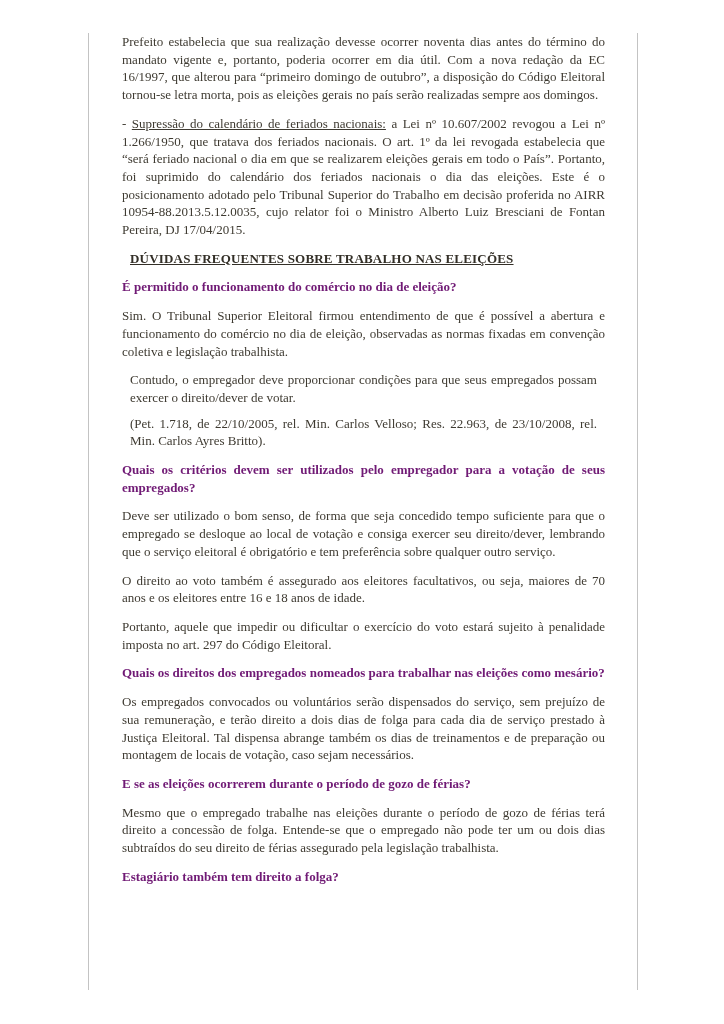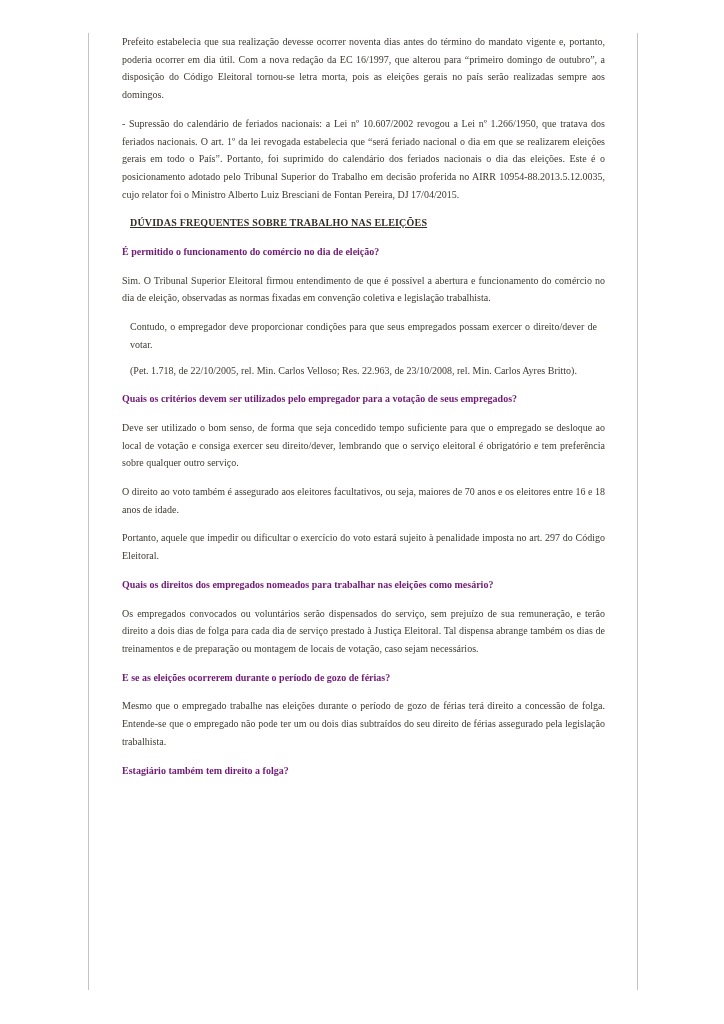--- a/index.html
+++ b/index.html
@@ -22,41 +22,42 @@
     height: 957px;
     background: #c3c3c3;
   }
   .edge-left  { left: 88px; }
   .edge-right { left: 637px; }
   .content {
     position: absolute;
     left: 122px;
     top: 33px;
     width: 483px;
-    font-size: 10px;
+    font-size: 13px;
     line-height: 17.7px;
     color: #3e3a31;
     text-align: justify;
   }
   .para {
     margin: 0 0 11px 0;
   }
   .question {
     font-weight: bold;
     color: #701a75;
     margin: 0 0 11px 0;
   }
   .heading {
     font-weight: bold;
     color: #332f27;
     text-decoration: underline;
     margin: 0 0 11px 8px;
     letter-spacing: 0.2px;
   }
   .underlined-lead {
+    text-decoration: underline;
   }
   .cite-line {
     margin: 8px;
   }
 </style>
 </head>
 <body>
 
 <div class="page">
 

